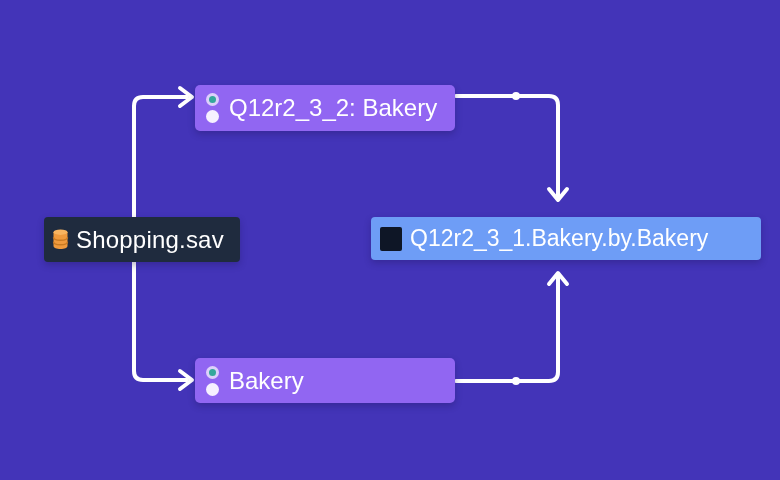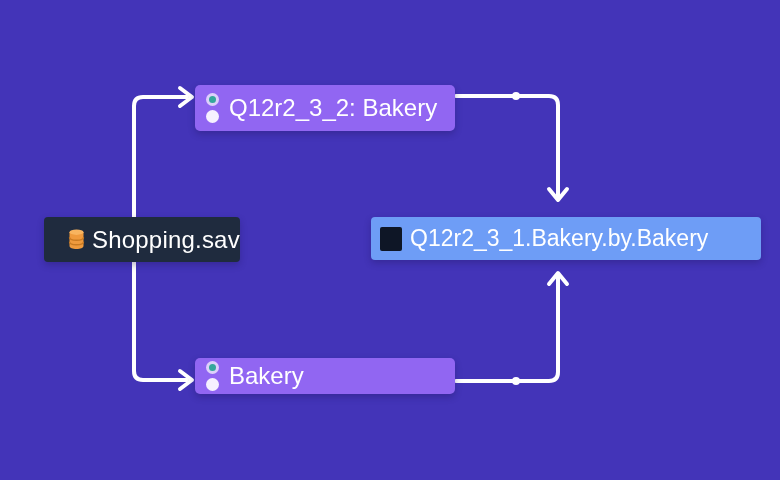--- a/index.html
+++ b/index.html
@@ -32,38 +32,38 @@
     white-space: nowrap;
   }
 
   .node .label { line-height: 1; }
 
   
   .node.dataset {
     left: 44px; top: 217px;
     width: 196px; height: 45px;
     background: #1f2b3e;
-    padding-left: 24px;
+    padding-left: 8px;
     gap: 7px;
     font-size: 24px;
     font-weight: 500;
     letter-spacing: 0.2px;
   }
 
   
   .node.variable {
     background: #9166f2;
     border-radius: 5px;
     padding-left: 10px;
     gap: 10px;
     font-size: 24px;
     font-weight: 500;
   }
   .node.variable.top    { left: 195px; top: 68px;  width: 260px; height: 46px; margin-top: 17px; }
-  .node.variable.bottom { left: 195px; top: 358px; width: 260px; height: 36px; }
+  .node.variable.bottom { left: 195px; top: 358px; width: 260px; height: 45px; }
 
   
   .node.table {
     left: 371px; top: 217px;
     width: 390px; height: 43px;
     background: #6e9df6;
     padding-left: 9px;
     gap: 8px;
     font-size: 23px;
     font-weight: 500;

